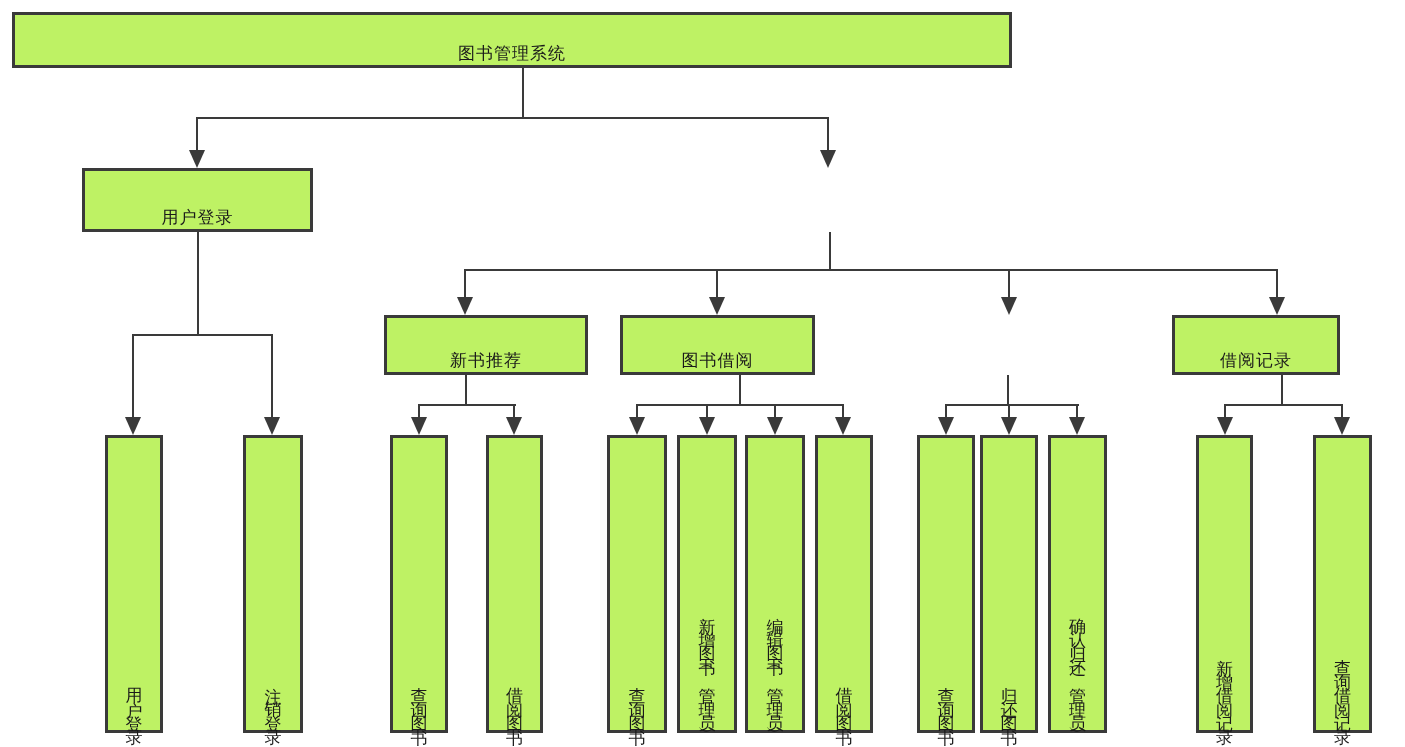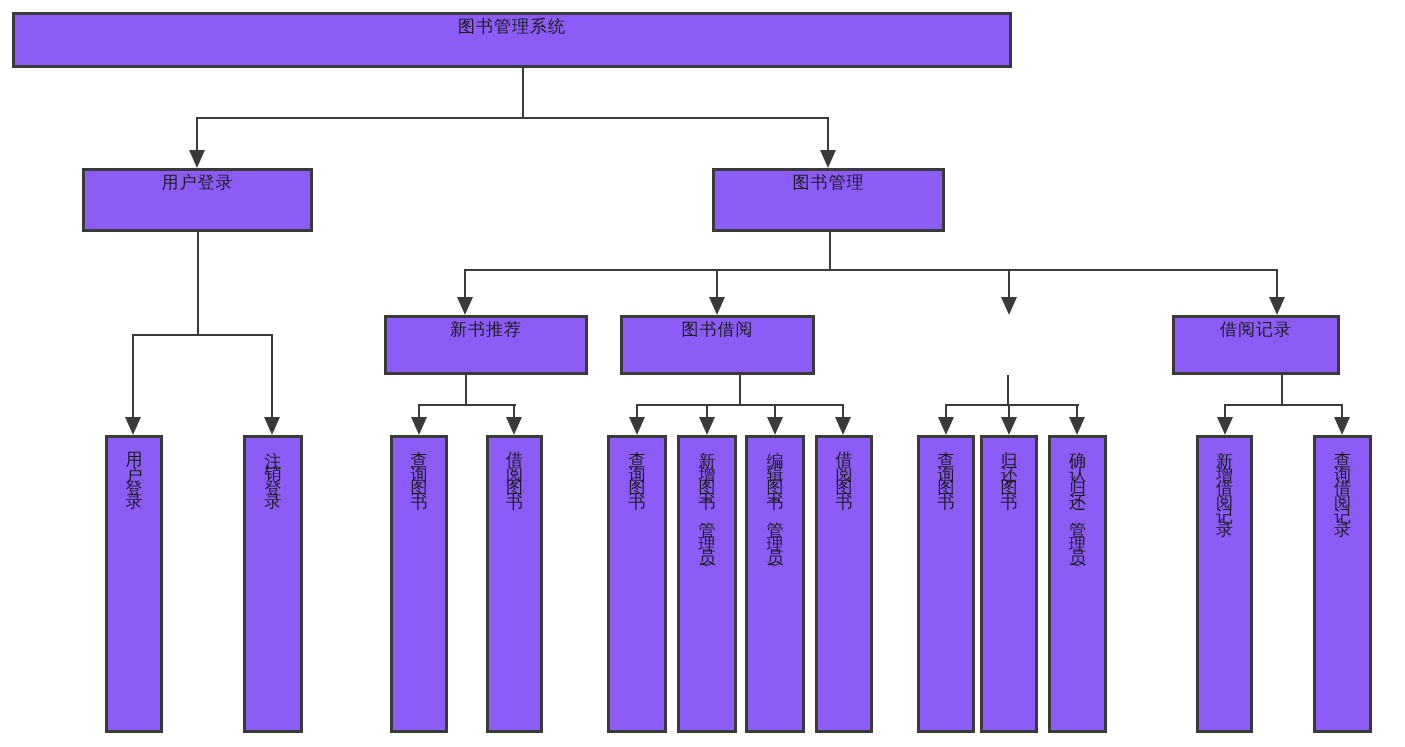--- a/index.html
+++ b/index.html
@@ -1,22 +1,22 @@
 <!DOCTYPE html>
 <html><head>
 <meta charset="utf-8">
 <style>
   html,body{margin:0;padding:0;background:#ffffff;}
   #stage{
     position:relative;width:1405px;height:747px;background:#ffffff;
     font-family:"Liberation Sans",sans-serif;color:#1a1a1a;overflow:hidden;
   }
   .node{
-    position:absolute;box-sizing:border-box;background:#8b5cf6;
-    border:3px solid #3a3a3a;display:flex;align-items:flex-start;justify-content:center;
+    position:absolute;box-sizing:border-box;background:#bef264;
+    border:3px solid #3a3a3a;display:flex;align-items:flex-end;justify-content:center;
     font-size:17px;letter-spacing:1px;
   }
   .vnode span{
     writing-mode:vertical-rl;text-orientation:mixed;
     letter-spacing:14px;line-height:1;white-space:nowrap;
   }
   .h{position:absolute;height:2px;background:#3a3a3a;}
   .v{position:absolute;width:2px;background:#3a3a3a;}
   .ah{
     position:absolute;width:0;height:0;
@@ -32,23 +32,20 @@
 <body>
 
 <div id="stage">
 
   <div class="node" style="left:12px;top:12px;width:1000px;height:56px;">
     <span>图书管理系统</span>
   </div>
 
   <div class="node" style="left:82px;top:168px;width:231px;height:64px;">
     <span>用户登录</span>
-  </div>
-  <div class="node" style="left:712px;top:168px;width:233px;height:64px;">
-    <span>图书管理</span>
   </div>
 
   <div class="node" style="left:384px;top:315px;width:204px;height:60px;">
     <span>新书推荐</span>
   </div>
   <div class="node" style="left:620px;top:315px;width:195px;height:60px;">
     <span>图书借阅</span>
   </div>
   <div class="node" style="left:1172px;top:315px;width:168px;height:60px;">
     <span>借阅记录</span>

